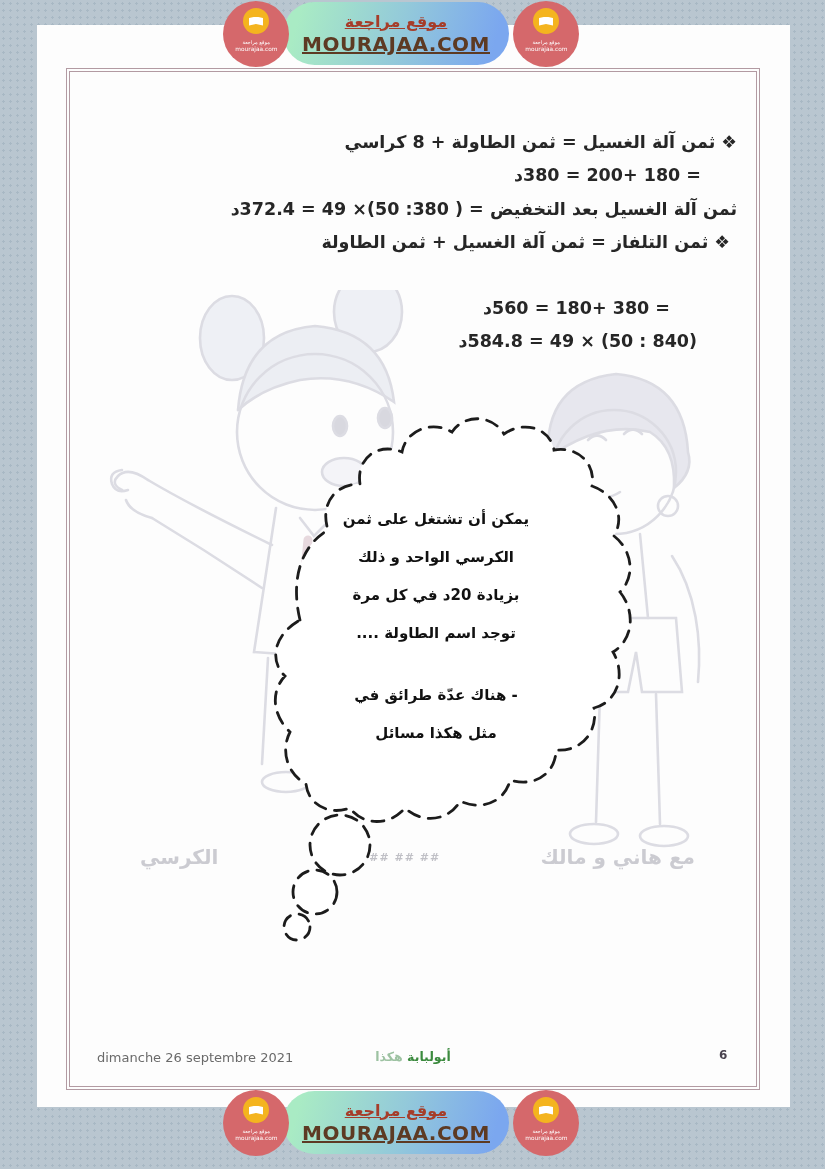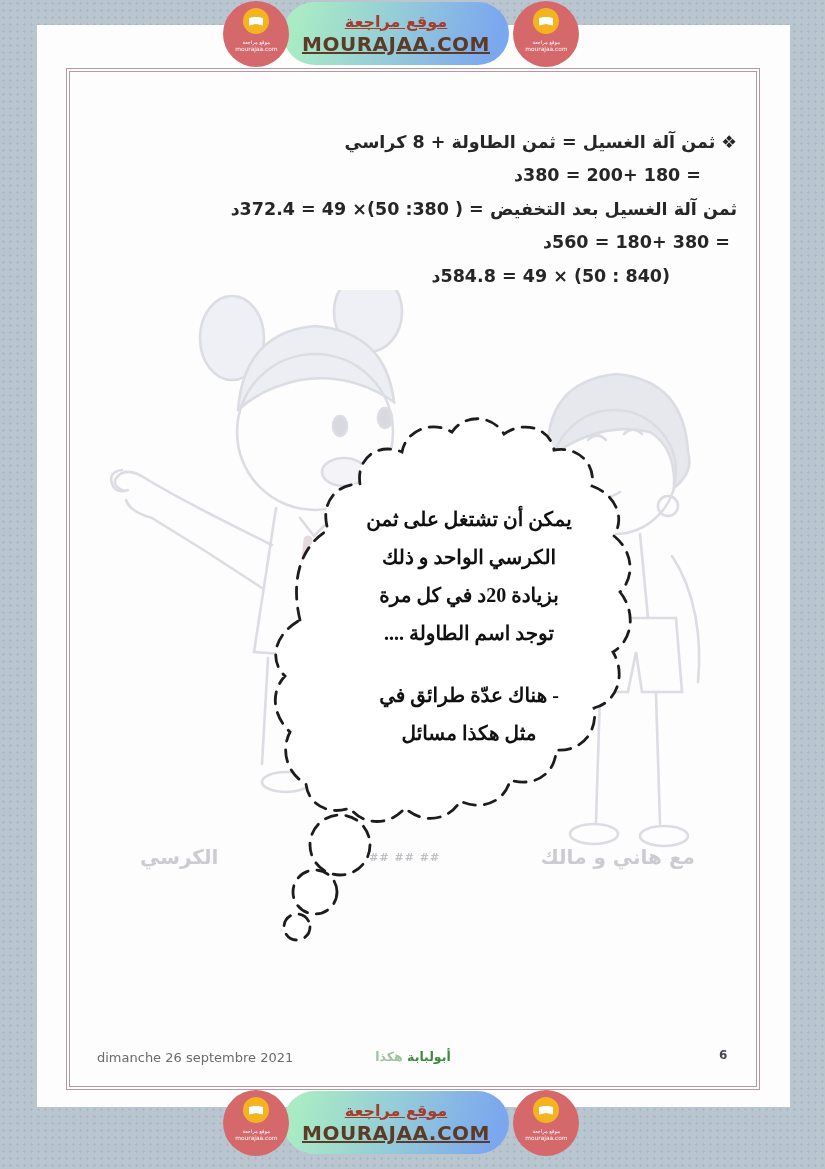--- a/index.html
+++ b/index.html
@@ -49,31 +49,31 @@
   .badge .t1{ font-size:6px; line-height:7px; margin-top:4px; transform:scale(.85); direction:rtl;}
   .badge .t2{ font-size:6.5px; line-height:8px; transform:scale(.9); }
   
   .solution{
     position:absolute; right:88px; top:126px; width:566px; z-index:4;
     direction:rtl; text-align:right; color:#262626;
     font-size:17.5px; font-weight:600; line-height:33.4px;
   }
   .solution div:nth-child(2){ padding-right:36px; }
   .solution div:nth-child(4){ padding-right:7px; }
-  .solution div:nth-child(5){ padding-right:67px; }
+  .solution div:nth-child(5){ padding-right:67px;margin-top:32px; }
   .solution div:nth-child(6){ padding-right:40px; }
   .solution div:nth-child(7){ padding-right:227px; }
   
   .art{ position:absolute; left:40px; top:290px; z-index:2; }
   
   .cloud{ position:absolute; left:255px; top:405px; z-index:3; }
   .bubble-text{
-    position:absolute; left:335px; top:500px; width:268px; z-index:5;
+    position:absolute; left:302px; top:500px; width:268px; z-index:5;
     direction:rtl; text-align:center; color:#111;
-    font-size:20px; font-weight:600; line-height:38px;font-family:Liberation Serif, serif;
+    font-size:15px; font-weight:600; line-height:38px;
   }
   .bubble-text div:nth-child(5){ margin-top:24px;text-align:center; }
   
   .watermark{
     position:absolute; left:140px; top:845px; width:555px; z-index:2;
     direction:rtl; display:flex; justify-content:space-between; align-items:center;
     color:#cbcbd1; font-size:20px; font-weight:bold;
   }
   .watermark .hash{ font-size:11px; color:#c0c0c6; letter-spacing:1px; }
   
@@ -163,20 +163,21 @@
     <div>بزيادة 20د في كل مرة</div>
     <div>توجد اسم الطاولة ....</div>
     <div>- هناك عدّة طرائق في</div>
     <div>مثل هكذا مسائل</div>
   </div>
 
   <div class="solution">
     <div>❖ ثمن آلة الغسيل = ثمن الطاولة + 8 كراسي</div>
     <div>= 180 +200 = 380د</div>
     <div>ثمن آلة الغسيل  بعد التخفيض = ( 380: 50)× 49 = 372.4د</div>
+    <div>❖ ثمن التلفاز = ثمن آلة الغسيل + ثمن الطاولة</div>
     <div>=  380 +180 = 560د</div>
     <div>(840 : 50) × 49 = 584.8د</div>
   </div>
 
   <div class="f-date">dimanche 26 septembre 2021</div>
   <div class="f-author">
     <span class="a1">أبولبابة</span>
     <span class="a2">هكذا</span>
   </div>
   <div class="f-page">6</div>

